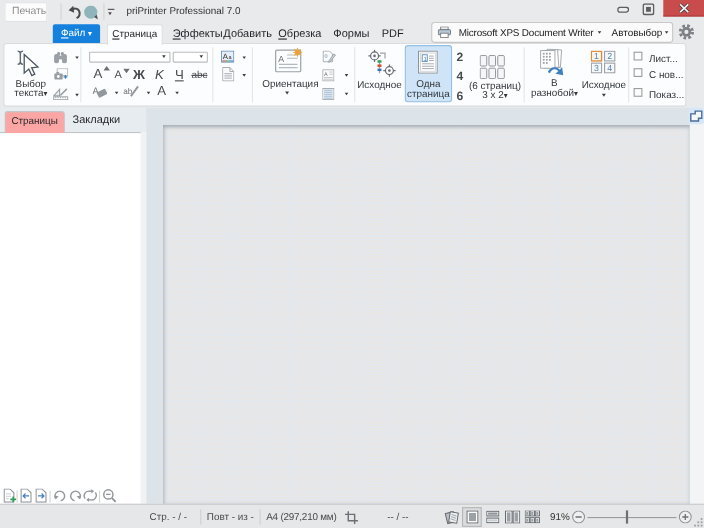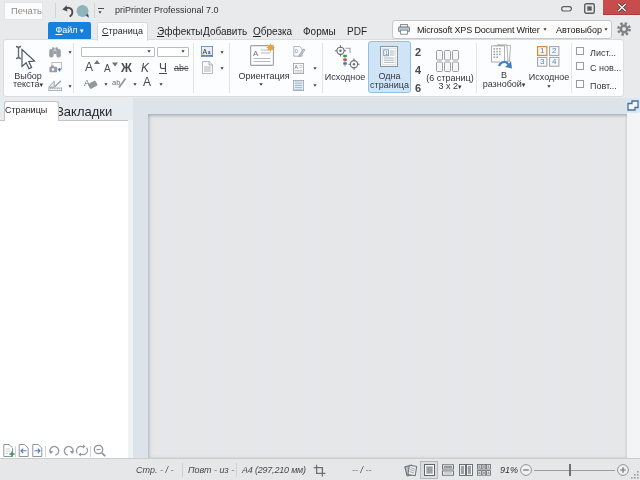--- a/index.html
+++ b/index.html
@@ -19,34 +19,34 @@
 #printerBox { left:392px; top:20px; width:220px; height:19px; background:#fbfbfb; border:1px solid #c8c8c8; border-radius:3px; font-size:9px; color:#1a1a1a; }
 
 #ribbon { left:3px; top:39px; width:621px; height:58px; background:#fcfdfe; border:1px solid #dadcde; border-radius:3px; }
 .vsep { position:absolute; top:3px; width:1px; height:50px; background:#e3e5e7; }
 .lab { position:absolute; font-size:9px; color:#32373c; text-align:center; }
 .rt { position:absolute; color:#474b50; }
 .combo { position:absolute; background:#fff; border:1px solid #babdc0; height:10px; border-radius:1px; }
 .chk { position:absolute; width:8px; height:8px; background:#fdfdfd; border:1px solid #9a9da0; }
 
 #strip { left:0; top:98px; width:640px; height:22px; background:#e7ecf1; }
-#ltabActive { position:absolute; left:4px; top:101px; width:55px; height:20px; background:#ffffff; border:1px solid #c2c4c6; border-bottom:none; border-radius:3px 3px 0 0; text-align:left; line-height:17px; font-size:9px; color:#26282a; z-index:3; }
+#ltabActive { position:absolute; left:4px; top:101px; width:55px; height:20px; background:#fca5a5; border:1px solid #c2c4c6; border-bottom:none; border-radius:3px 3px 0 0; text-align:center; line-height:17px; font-size:9px; color:#26282a; z-index:3; }
 #canvas { left:133px; top:98px; width:507px; height:360px; background:#dce3e9; }
 #sheet { left:15px; top:16px; width:479px; height:344px;
   background-color:#e9e6e3;
   background-image:
     repeating-linear-gradient(0deg, #e2e8ee 0, #e2e8ee 1px, transparent 1px, transparent 3px),
     repeating-linear-gradient(90deg, #e2e8ee 0, #e2e8ee 1px, transparent 1px, transparent 3px);
   box-shadow: inset 0 2px 3px rgba(105,115,130,.38), inset 2px 0 3px rgba(105,115,130,.22);
 }
 #leftpanel { left:0; top:120px; width:128px; height:338px; background:#ffffff; border-top:1px solid #c2c4c6; }
 #splitter { left:128px; top:120px; width:5px; height:338px; background:#f0f2f3; }
 
 #statusbar { left:0; top:458px; width:640px; height:22px; background:#e6e7e8; border-top:1px solid #cccdce; font-size:9px; color:#4a4a4a; }
-.st { position:absolute; top:6px;font-style:italic; }
+.st { position:absolute; top:6px; }
 .ssep { position:absolute; top:4px; width:1px; height:14px; background:#cfd0d1; }
 svg { display:block; }
 </style>
 </head>
 <body>
 
 <div id="btnPrint" class="abs">Печать</div>
 <div class="abs" style="left:55px;top:3px;width:1px;height:15px;background:#d2d3d4"></div>
 <svg class="abs" style="left:61px;top:5px" width="13" height="12" viewBox="0 0 13 12">
   <path d="M3.6 4.4 C7 1.2 11.4 3.2 11.4 7.2 C11.4 9.6 10 11 8.6 11.6" fill="none" stroke="#4a4a4a" stroke-width="1.8"></path>
@@ -286,34 +286,34 @@
     </g>
   </svg>
   <div class="lab" style="left:522px;top:32px;width:46px">Исходное</div>
   <div class="darr" style="left:543px;top:45px;transform:scale(.9)"></div>
 
   <div class="chk" style="left:572px;top:7px"></div>
   <div class="lab" style="left:586px;top:8px">Лист...</div>
   <div class="chk" style="left:572px;top:22px"></div>
   <div class="lab" style="left:586px;top:23px">С нов...</div>
   <div class="chk" style="left:572px;top:40px"></div>
-  <div class="lab" style="left:586px;top:41px">Повт...</div>
+  <div class="lab" style="left:586px;top:41px">Показ...</div>
 </div>
 
 <div id="strip" class="abs"></div>
 <div id="canvas" class="abs">
   <div id="sheet" class="abs"></div>
   <div class="abs" style="left:494px;top:0;width:13px;height:360px;background:#f3f4f5"></div>
   <div class="abs" style="left:493px;top:0;width:14px;height:15px;background:#d8e7f7;border-radius:2px"></div>
   <svg class="abs" style="left:494px;top:2px" width="12" height="11" viewBox="0 0 12 11">
     <path d="M1 3.5 L5 3.5 L5 1 L11 1 L11 7.5 L8 7.5 L8 10 L1 10 Z" fill="#f4f8fb" stroke="#4a6d96" stroke-width="1.3"></path>
   </svg>
 </div>
 <div id="ltabActive" class="abs">Страницы</div>
-<div class="abs" style="left:56px;top:104px;font-size:13px;color:#26282a">Закладки</div>
+<div class="abs" style="left:66px;top:104px;font-size:10px;color:#26282a">Закладки</div>
 <div id="leftpanel" class="abs"></div>
 <div id="splitter" class="abs"></div>
 
 <svg class="abs" style="left:3px;top:444px" width="12" height="13" viewBox="0 0 12 13">
   <path d="M0.8 0.5 L6 0.5 L9.6 4 L9.6 12.5 L0.8 12.5 Z" fill="#fff" stroke="#8f949a" stroke-width="1"></path>
   <path d="M2.5 5 L7 5 M2.5 7.2 L7 7.2 M2.5 9.4 L5 9.4" stroke="#c3c8cd" stroke-width="0.8"></path>
   <path d="M6.4 10 L11.6 10 M9 7.4 L9 12.6" stroke="#2f9e55" stroke-width="1.5"></path>
 </svg>
 <div class="abs" style="left:15px;top:446px;width:1px;height:11px;background:#d4d4d4"></div>
 <svg class="abs" style="left:18px;top:444px" width="11" height="13" viewBox="0 0 11 13">

